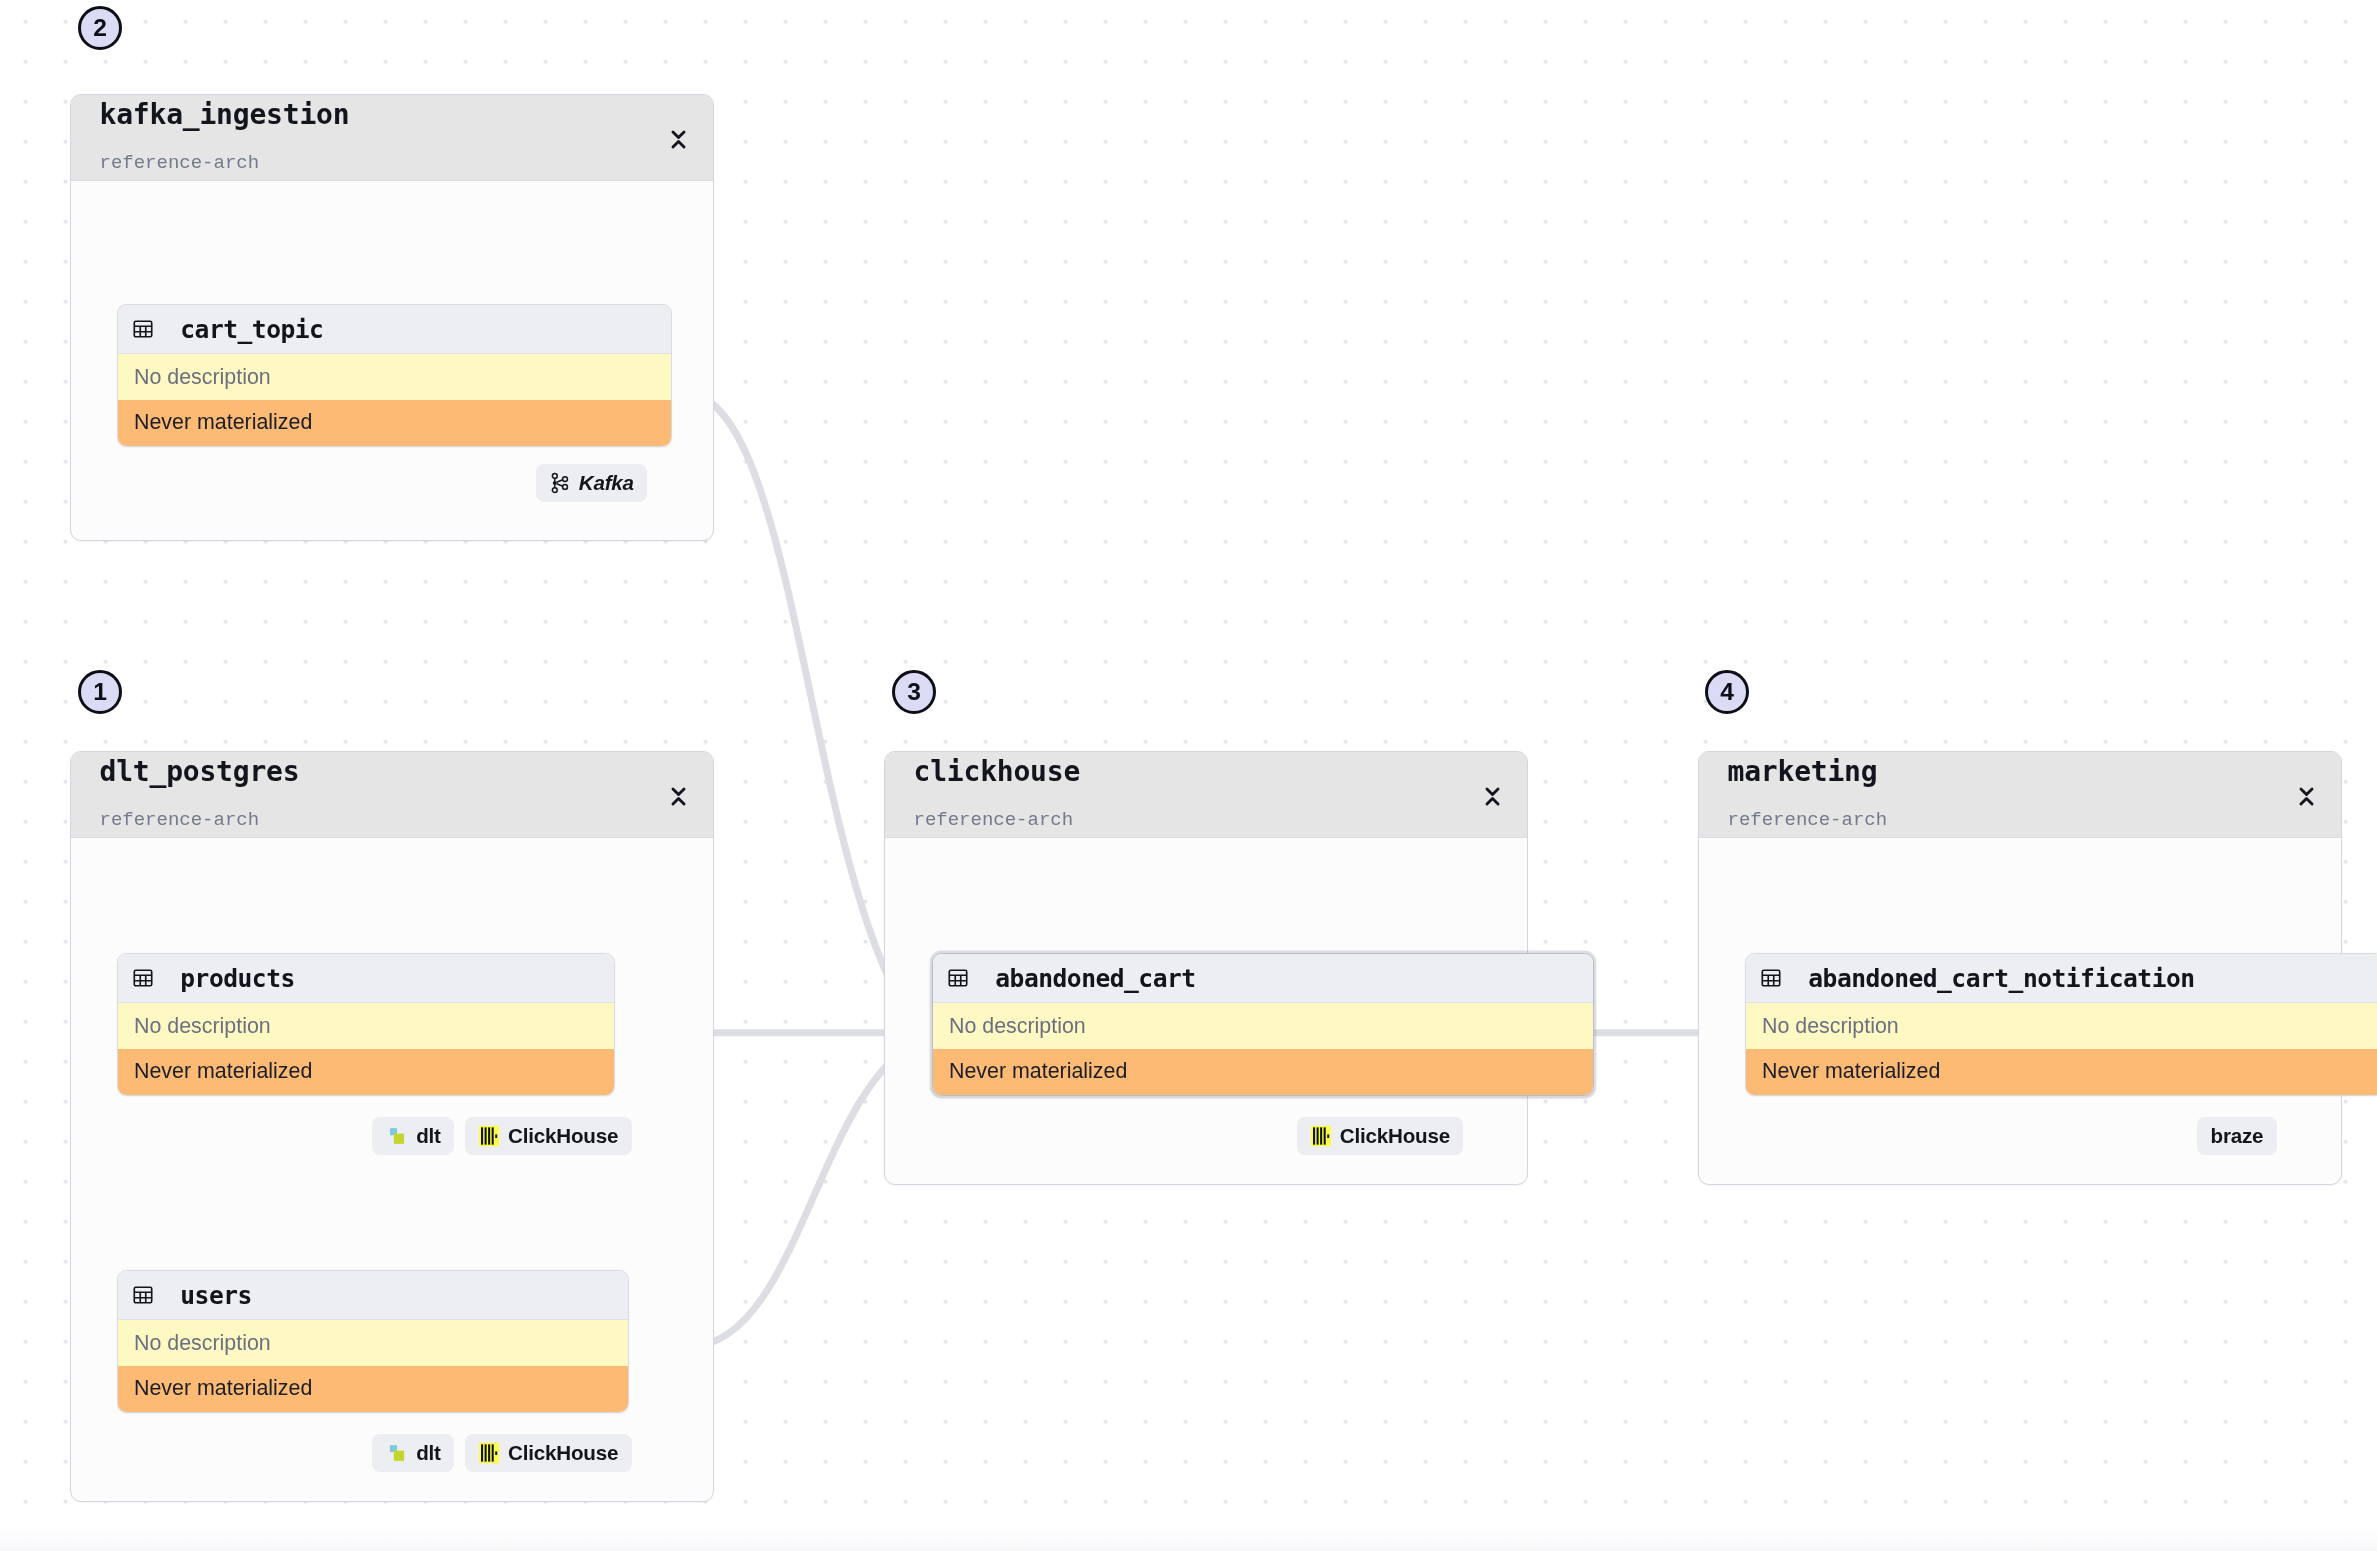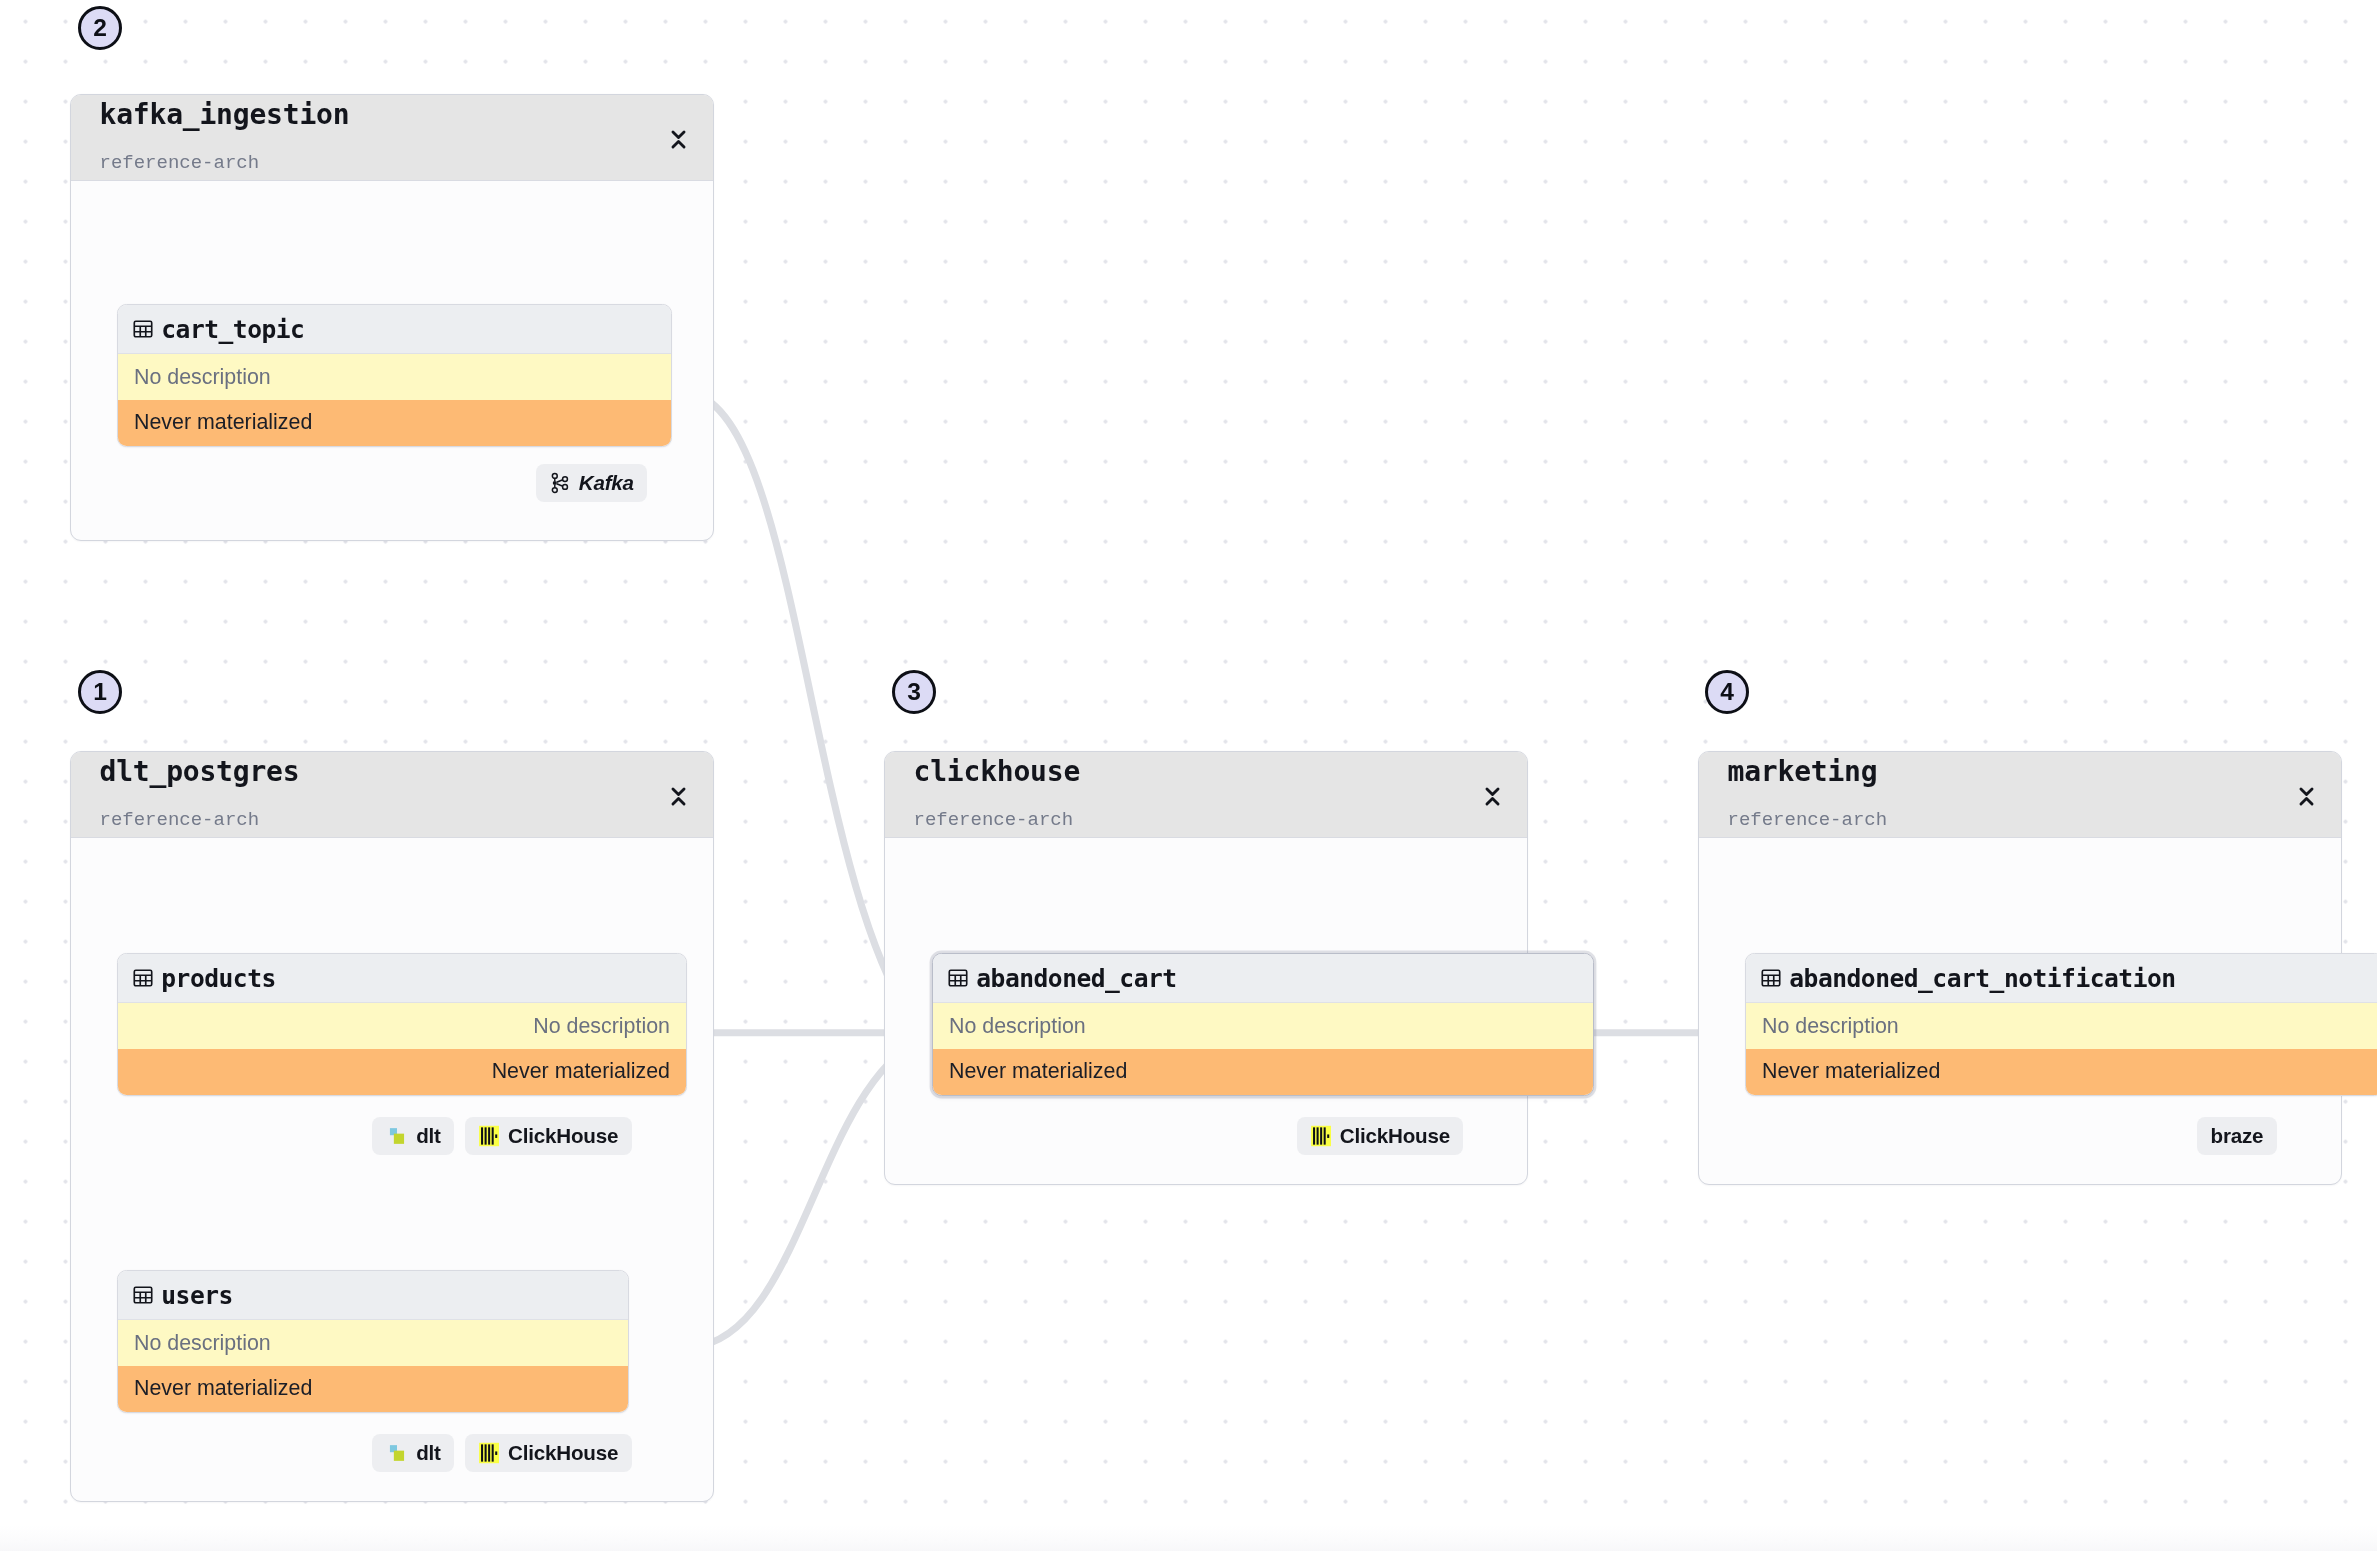--- a/index.html
+++ b/index.html
@@ -125,21 +125,21 @@
   }
   .node.selected {
     border-color: #b9bdc9;
     box-shadow: 0 0 0 2.4px rgba(150,155,172,0.28), 0 1.6px 4px rgba(20,24,40,0.09);
   }
   .node-header {
     background: #eceef1;
     padding: 9.5px 16px 9.5px 14.3px;
     display: flex;
     align-items: center;
-    gap: 7px;
+    gap: 26px;
     border-bottom: 0.8px solid #dfe1e7;
   }
   .node-title {
     font-family: "DejaVu Sans Mono", monospace;
     font-size: 24.6px;
     font-weight: 700;
     color: #13151c;
     letter-spacing: -0.5px;
     white-space: nowrap;
   }
@@ -259,21 +259,21 @@
       <div class="collapse-icon">
         <svg width="19" height="27" viewBox="0 0 24 34">
           <polyline points="5,10 12,17 19,10" fill="none" stroke="#13151c" stroke-width="3.6" stroke-linecap="round" stroke-linejoin="round"></polyline>
           <polyline points="5,29 12,22 19,29" fill="none" stroke="#13151c" stroke-width="3.6" stroke-linecap="round" stroke-linejoin="round"></polyline>
         </svg>
       </div>
     </div>
     <div class="group-body"></div>
   </div>
 
-  <div class="node" style="left:117px; top:953px; width:570px;text-align:right;">
+  <div class="node" style="left:117px; top:953px; width:498px;">
     <div class="node-header">
       <svg class="table-icon" width="22" height="22" viewBox="0 0 24 24">
         <rect x="2.5" y="3.5" width="19" height="17" rx="1.6" fill="none" stroke="#13151c" stroke-width="1.8"></rect>
         <line x1="2.5" y1="9" x2="21.5" y2="9" stroke="#13151c" stroke-width="1.8"></line>
         <line x1="2.5" y1="15" x2="21.5" y2="15" stroke="#13151c" stroke-width="1.8"></line>
         <line x1="9" y1="9" x2="9" y2="20.5" stroke="#13151c" stroke-width="1.8"></line>
         <line x1="15" y1="9" x2="15" y2="20.5" stroke="#13151c" stroke-width="1.8"></line>
       </svg>
       <div class="node-title">products</div>
     </div>

